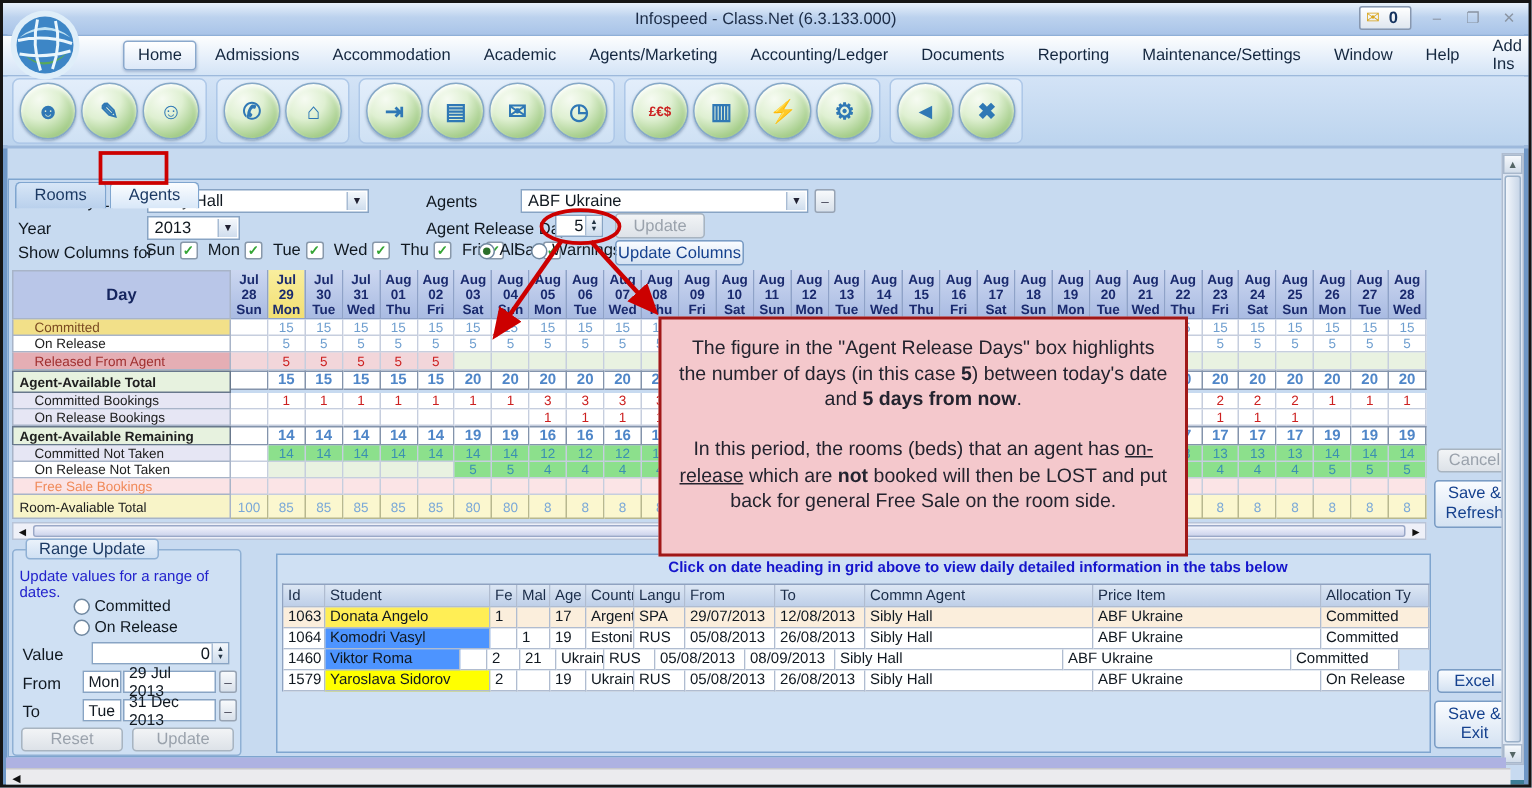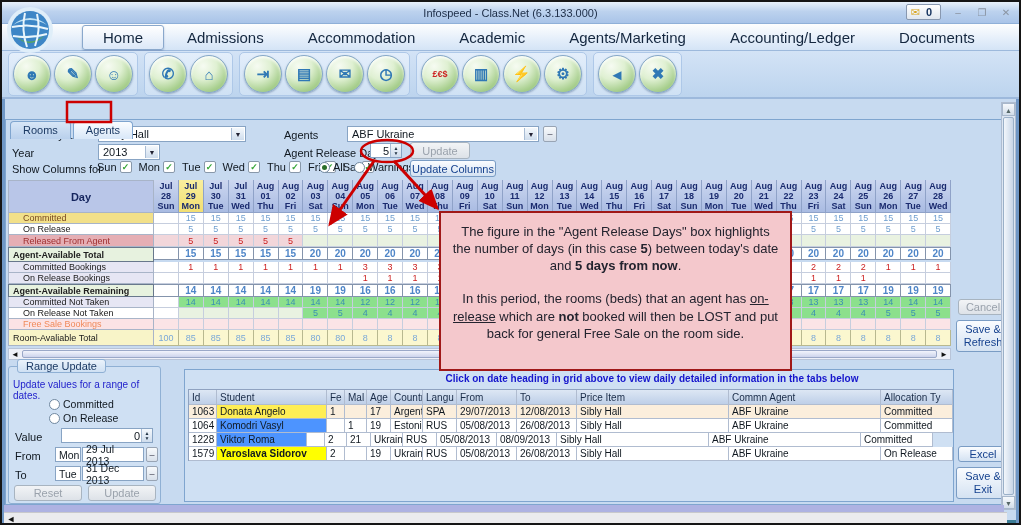--- a/index.html
+++ b/index.html
@@ -18,21 +18,21 @@
   .win-controls { position:absolute; right:6px; top:2px; display:flex; align-items:center; gap:10px; }
   .mailbox { display:flex; align-items:center; gap:6px; border:1px solid #8898b0; border-radius:2px;
     background:linear-gradient(#ffffff,#dfe6ef); padding:1px 8px 1px 4px; height:16px; }
   .mail-glyph { color:#d8a51e; font-size:11px; line-height:1; }
   .mail-count { font-size:11px; font-weight:bold; color:#15335f; }
   .wc-btn { color:#8a94a2; font-size:10px; width:14px; text-align:center; cursor:default; }
   
   .menubar { position:absolute; left:0; top:22px; width:100%; height:27px;
     background:linear-gradient(#fdfefe,#e4eefa 60%,#d4e4f6); border-bottom:1px solid #9db9dc;
     display:flex; align-items:center; padding-left:80px; gap:2px; }
-  .menu-item { font-size:15px; color:#14273f; padding:3px 20px; border-radius:3px; border:1px solid transparent; }
+  .menu-item { font-size:11px; color:#14273f; padding:3px 9px; border-radius:3px; border:1px solid transparent; }
   .menu-item.active { border-color:#8aa8cc; background:linear-gradient(#ffffff,#dce8f8); box-shadow:0 1px 2px rgba(60,90,140,.35); }
   .logo { position:absolute; left:3px; top:3px; width:50px; height:50px; z-index:30; }
   
   .toolbar { position:absolute; left:0; top:49px; width:100%; height:48px;
     background:linear-gradient(#d3e3f6,#bcd4ee); border-bottom:2px solid #9db9dc;
     display:flex; align-items:center; padding-left:6px; gap:6px; }
   .tgroup { display:flex; gap:3px; padding:2px 4px; border:1px solid #aec8e8; border-radius:5px;
     background:linear-gradient(#e3eefb,#cfe1f4); height:44px; align-items:center; }
   .ticon { width:38px; height:38px; border-radius:50%;
     background:radial-gradient(circle at 34% 28%, #f6fbf2 0%, #dff0d2 38%, #a8cf8e 72%, #7fb069 100%);
@@ -121,21 +121,21 @@
     border-radius:3px 3px 0 0; background:linear-gradient(#d4e2f2,#bdd2ea); margin-right:1px; }
   .btab.active { background:#fdfefe; color:#16335c; }
   .instruction { position:absolute; left:350px; top:371px; width:600px; text-align:center;
     font-size:10px; font-weight:bold; color:#1515cc; }
   .stable { position:absolute; left:186px; top:387px; border-left:1px solid #8fa2c0; border-top:1px solid #8fa2c0; }
   .srow { display:flex; }
   .scell { border-right:1px solid #b0bcd0; border-bottom:1px solid #b0bcd0; font-size:10px; color:#101820;
     height:14px; display:flex; align-items:center; padding:0 3px; overflow:hidden; white-space:nowrap; background:#fff; }
   .shead .scell { background:linear-gradient(#dde7f4,#becfe8); color:#1a2c48; height:15px; }
   .hl-yellow { background:#ffee55 !important; }
-  .hl-bryellow { background:#ffff00 !important;font-weight:bold; }
+  .hl-bryellow { background:#ffff00 !important; }
   .hl-blue { background:#4d94ff !important; }
   .row-cream .scell { background:#fbeedc; }
   
   .sidebtn { position:absolute; }
   .vscroll { position:absolute; right:3px; top:100px; width:15px; height:408px; background:#dde6f2; border:1px solid #aebcd0; }
   .vs-arrow { position:absolute; left:0; width:13px; height:13px; font-size:7px; color:#566; text-align:center; line-height:13px;
     background:linear-gradient(#f6f9fc,#d2ddea); border:1px solid #a8b8cc; }
   .vs-thumb { position:absolute; left:1px; top:14px; width:11px; height:378px; background:linear-gradient(90deg,#f2f6fb,#c8d6e8); border:1px solid #9ab0c8; border-radius:2px; }
   .lavband { position:absolute; left:2px; top:503px; width:1000px; height:7px; background:#aeb2e2; }
   .hscroll { position:absolute; left:2px; top:510px; width:1003px; height:13px; background:#ebebee; border-top:1px solid #c8c8cc; display:flex; align-items:center; }
@@ -772,22 +772,22 @@
       <div class="srow shead">
         <div class="scell" style="width: 28px;">Id</div>
         <div class="scell" style="width: 110px;">Student</div>
         <div class="scell" style="width: 18px;">Fe</div>
         <div class="scell" style="width: 22px;">Mal</div>
         <div class="scell" style="width: 24px;">Age</div>
         <div class="scell" style="width: 32px;">Countr</div>
         <div class="scell" style="width: 34px;">Langu</div>
         <div class="scell" style="width: 60px;">From</div>
         <div class="scell" style="width: 60px;">To</div>
+        <div class="scell" style="width: 152px;">Commn Agent</div>
         <div class="scell" style="width: 152px;">Price Item</div>
-        <div class="scell" style="width: 152px;">Commn Agent</div>
         <div class="scell" style="width: 72px;">Allocation Ty</div>
       </div>
       <div class="srow row-cream">
         <div class="scell" style="width: 28px;">1063</div>
         <div class="scell hl-yellow" style="width: 110px;">Donata Angelo</div>
         <div class="scell" style="width: 18px;">1</div>
         <div class="scell" style="width: 22px;"></div>
         <div class="scell" style="width: 24px;">17</div>
         <div class="scell" style="width: 32px;">Argenti</div>
         <div class="scell" style="width: 34px;">SPA</div>
@@ -805,21 +805,21 @@
         <div class="scell" style="width: 24px;">19</div>
         <div class="scell" style="width: 32px;">Estoni</div>
         <div class="scell" style="width: 34px;">RUS</div>
         <div class="scell" style="width: 60px;">05/08/2013</div>
         <div class="scell" style="width: 60px;">26/08/2013</div>
         <div class="scell" style="width: 152px;">Sibly Hall</div>
         <div class="scell" style="width: 152px;">ABF Ukraine</div>
         <div class="scell" style="width: 72px;">Committed</div>
       </div>
       <div class="srow">
-        <div class="scell" style="width: 28px;">1228</div>
+        <div class="scell" style="width: 28px;">1460</div>
         <div class="scell hl-blue" style="width: 90px;">Viktor Roma</div>
         <div class="scell" style="width: 18px;"></div>
         <div class="scell" style="width: 22px;">2</div>
         <div class="scell" style="width: 24px;">21</div>
         <div class="scell" style="width: 32px;">Ukrain</div>
         <div class="scell" style="width: 34px;">RUS</div>
         <div class="scell" style="width: 60px;">05/08/2013</div>
         <div class="scell" style="width: 60px;">08/09/2013</div>
         <div class="scell" style="width: 152px;">Sibly Hall</div>
         <div class="scell" style="width: 152px;">ABF Ukraine</div>

